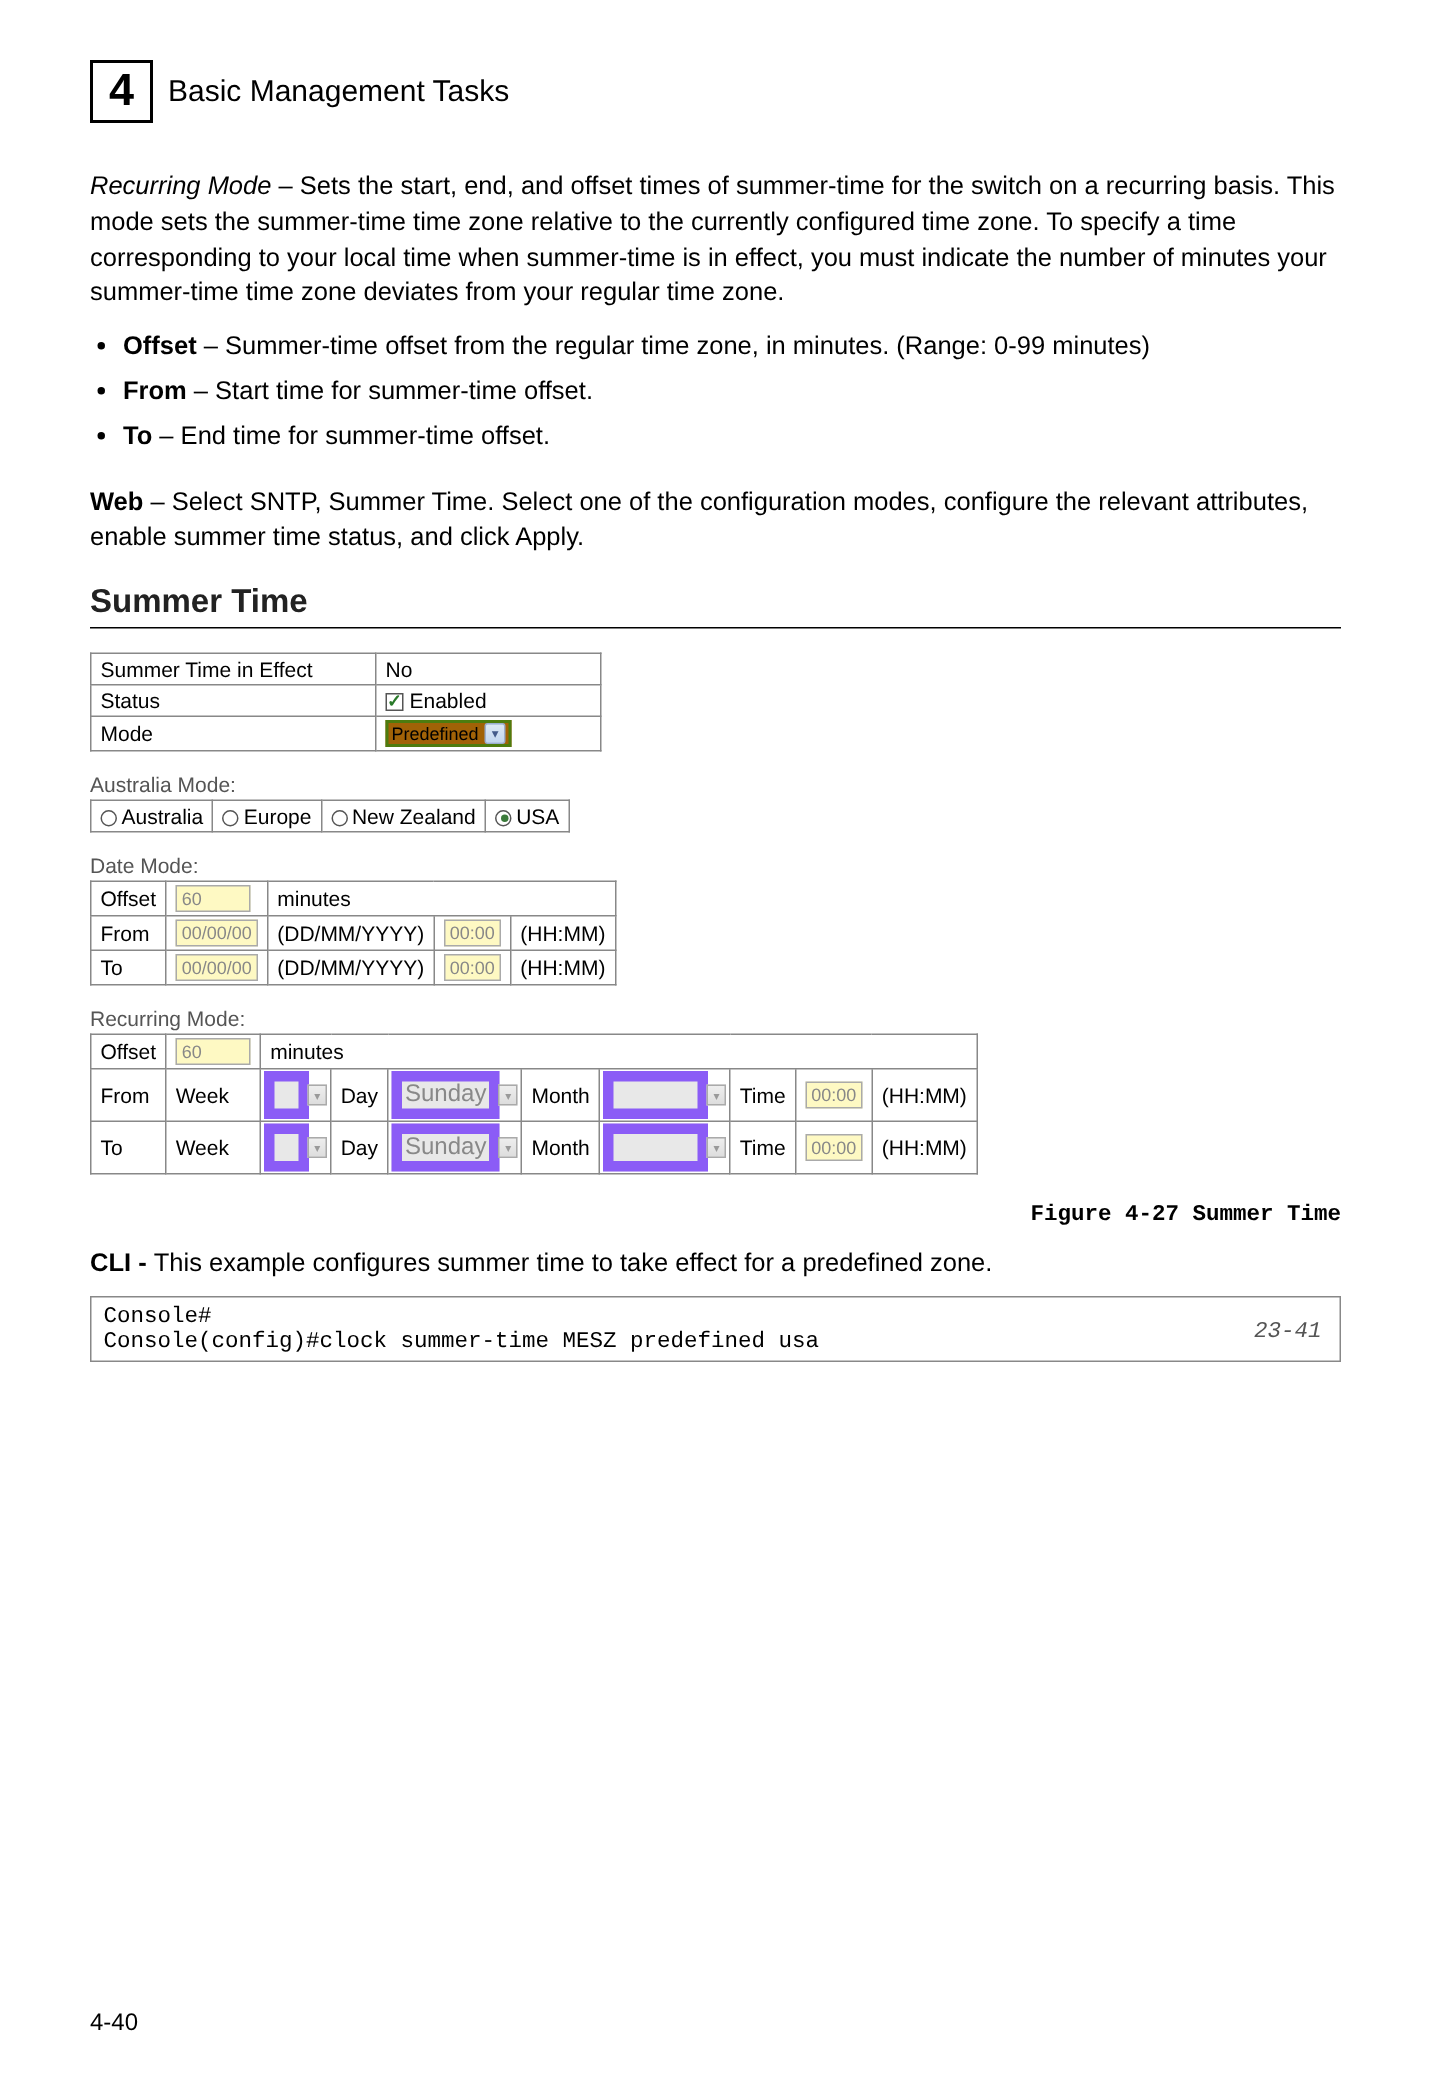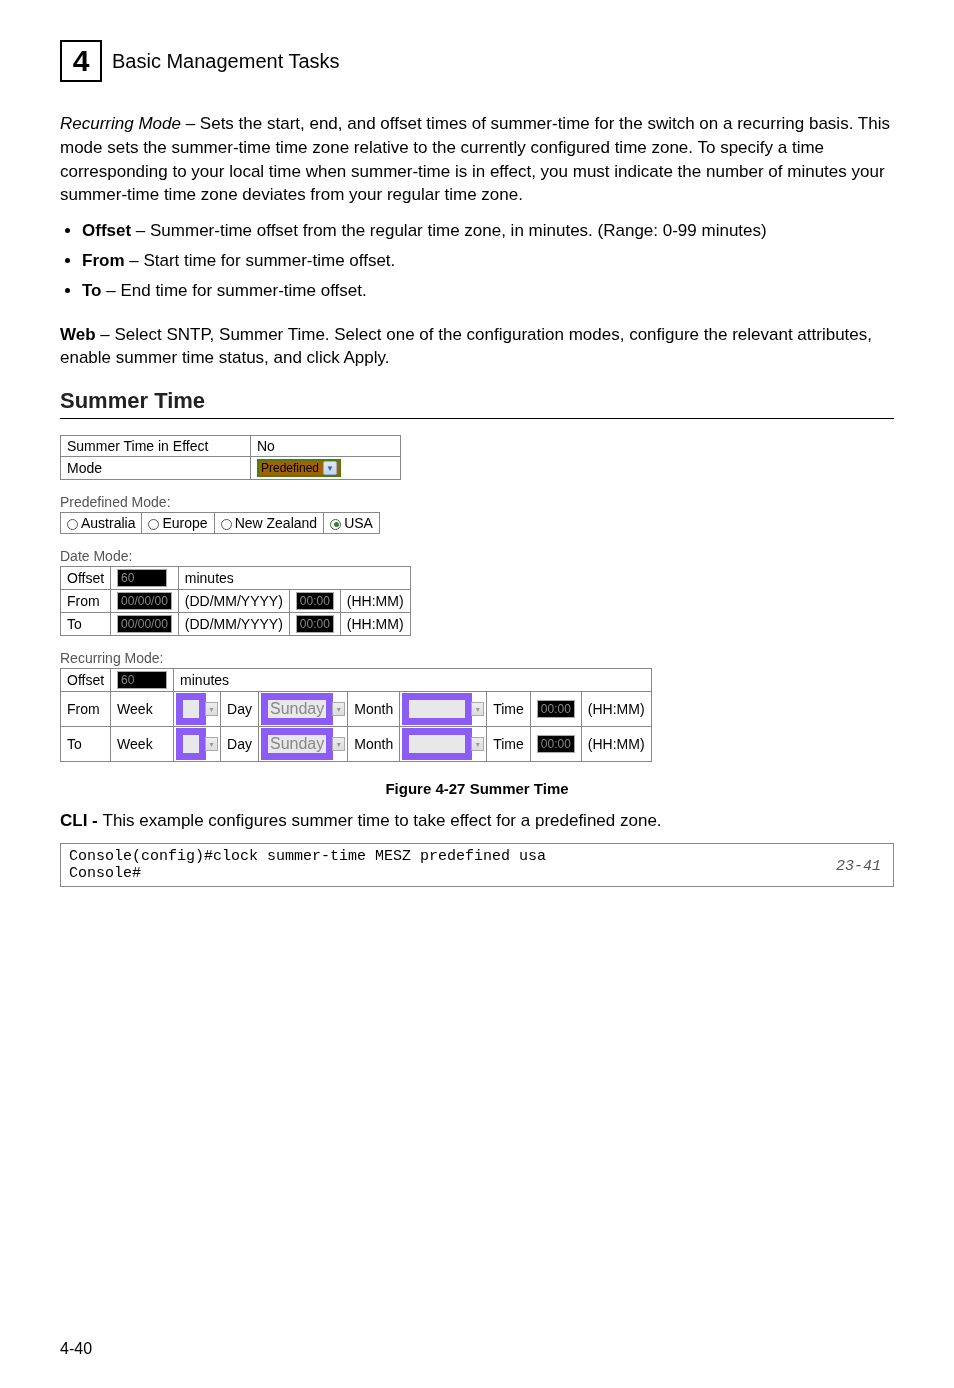--- a/index.html
+++ b/index.html
@@ -64,21 +64,21 @@
     font-size: 14px;
     margin-bottom: 14px;
   }
   table.form-table td {
     border: 1px solid #888;
     padding: 2px 6px;
     vertical-align: middle;
     background: #fff;
   }
   .disabled-field {
-    background: #000000;
+    background: #fef9c3;
     color: #888;
     border: 1px solid #aaa;
     font-size: 12px;
     padding: 1px 3px;
     display: inline-block;
     min-width: 50px;
   }
   .name-field {
     border: 1px solid #888;
     display: inline-block;
@@ -149,24 +149,25 @@
   .checkbox.checked::after {
     content: "✓";
     position: absolute;
     top: -3px;
     left: 0px;
     font-size: 12px;
     color: #2a7a2a;
     font-weight: bold;
   }
   .fig-caption {
-    text-align: center;
+    text-align: right;
     font-weight: bold;
     font-size: 15px;
     margin: 18px 0 12px 0;
+    font-family: Liberation Mono, monospace;
   }
   .code-block {
     border: 1px solid #888;
     font-family: "Courier New", monospace;
     font-size: 15px;
     padding: 4px 8px;
     margin: 6px 0 0 0;
     position: relative;
   }
   .code-ref {
@@ -233,32 +234,38 @@
 <h2 class="summer-title">Summer Time</h2>
 <hr class="rule">
 
 <table class="form-table">
   <tbody>
       <tr>
     <td style="width:190px">Summer Time in Effect</td>
     <td style="width:150px">No</td>
   </tr>
   <tr>
+    <td>Status</td>
+    <td>
+      <span class="checkbox checked"></span><span>Enabled</span>
+    </td>
+  </tr>
+  <tr>
     <td>Mode</td>
     <td>
       <span class="select-box">
         <span>Predefined</span>
         <span class="select-arrow">▾</span>
       </span>
     </td>
   </tr>
 </tbody>
   </table>
 
-<div class="section-label">Predefined Mode:</div>
+<div class="section-label">Australia Mode:</div>
 <table class="form-table region-table">
   <tbody>
       <tr>
     <td><span class="radio"></span><span>Australia</span></td>
     <td><span class="radio"></span><span>Europe</span></td>
     <td><span class="radio"></span><span>New Zealand</span></td>
     <td><span class="radio selected"></span><span>USA</span></td>
   </tr>
 </tbody>
   </table>
@@ -323,18 +330,18 @@
 </tbody>
   </table>
 
 <div class="fig-caption">Figure 4-27   Summer Time</div>
 
 <p class="para">
   <strong>CLI - </strong><span>This example configures summer time to take effect for a predefined zone.</span>
 </p>
 
 <div class="code-block">
+  <div>Console#</div>
   <div>Console(config)#clock summer-time MESZ predefined usa</div>
-  <div>Console#</div>
   <div class="code-ref">23-41</div>
 </div>
 
 <div class="page-num">4-40</div>
 
 </body></html>

